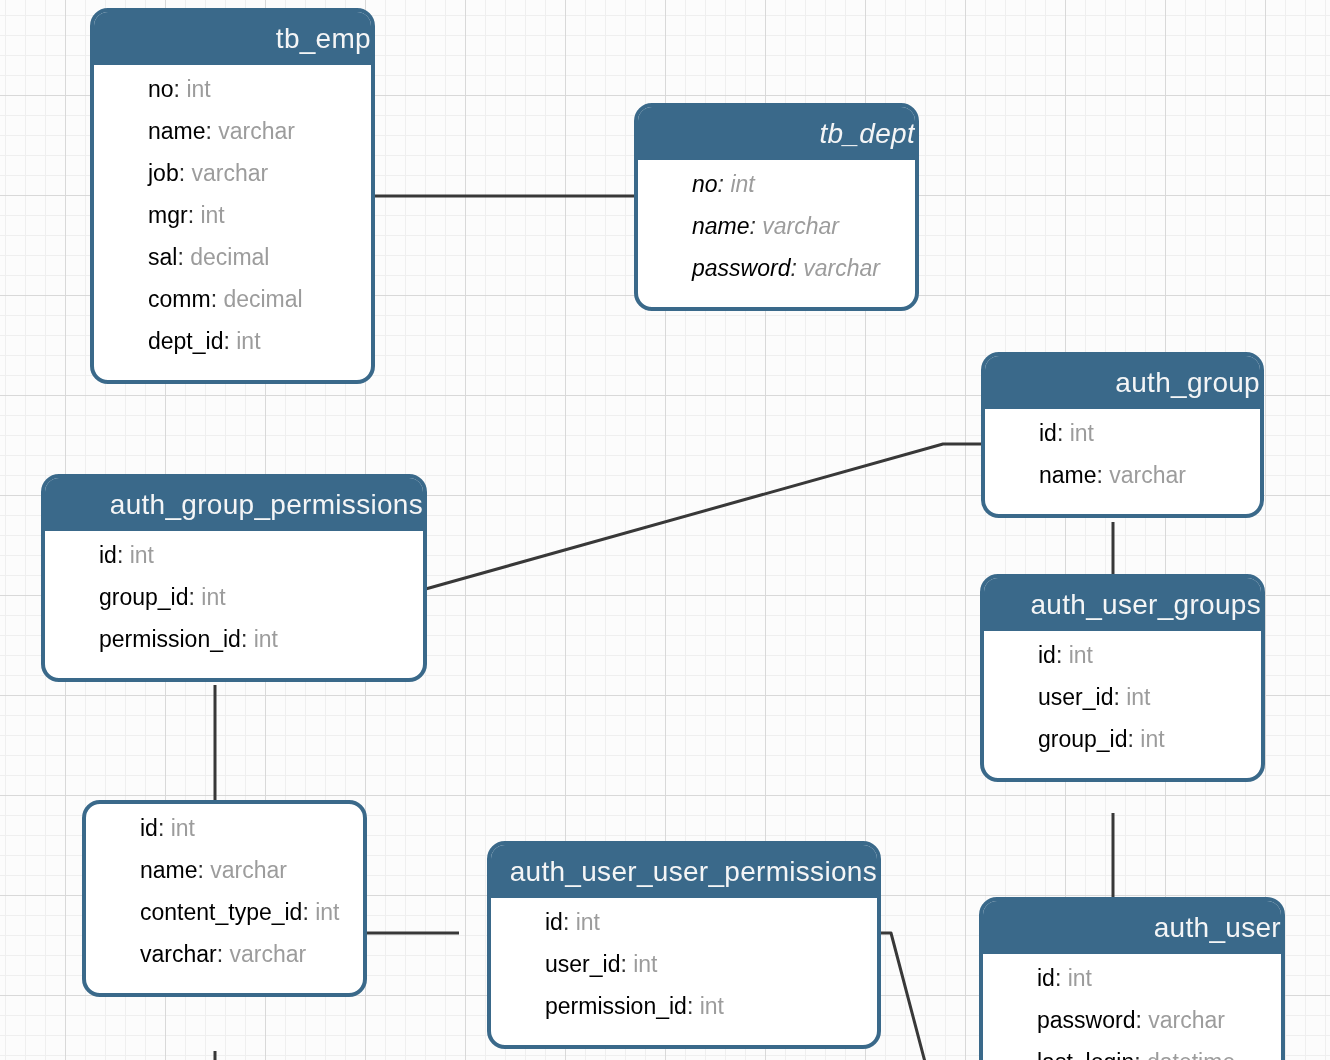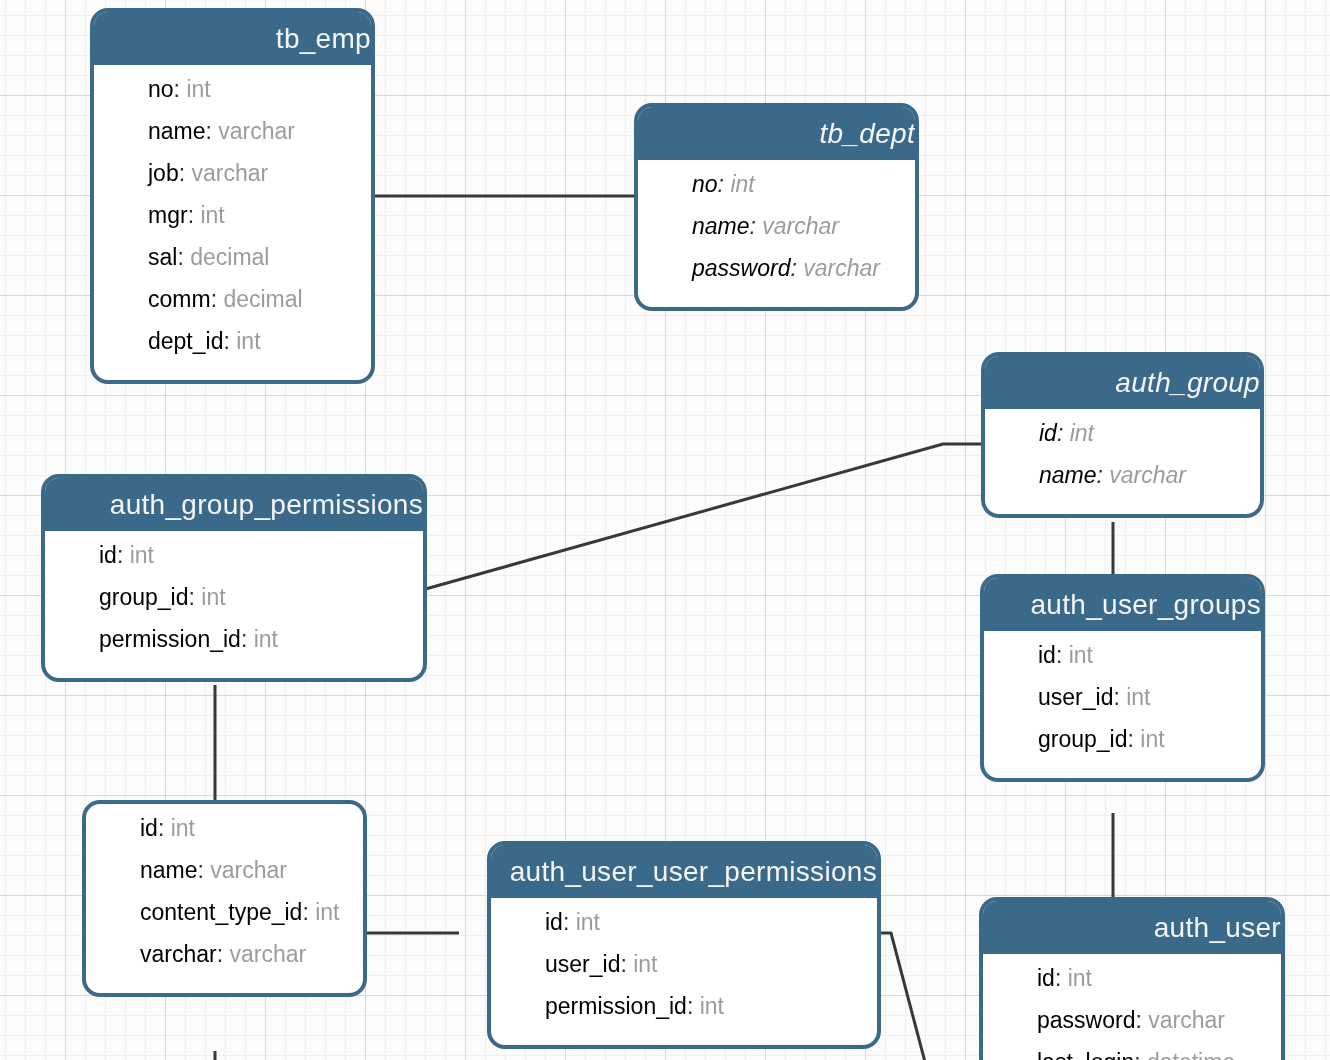--- a/index.html
+++ b/index.html
@@ -123,21 +123,21 @@
     </div>
     <div class="entity-body">
   <div class="entity-row"><span class="f-name">no</span><span class="f-type">int</span></div>
 
   <div class="entity-row"><span class="f-name">name</span><span class="f-type">varchar</span></div>
 
   <div class="entity-row"><span class="f-name">password</span><span class="f-type">varchar</span></div>
 </div>
   </div>
 
-  <div class="entity" style="left: 981px; top: 352px; width: 283px; font-style: italic;">
+  <div class="entity" style="left: 981px; top: 352px; width: 283px;">
     <div class="entity-header">
       <span class="entity-title">auth_group</span>
     </div>
     <div class="entity-body">
   <div class="entity-row"><span class="f-name">id</span><span class="f-type">int</span></div>
 
   <div class="entity-row"><span class="f-name">name</span><span class="f-type">varchar</span></div>
 </div>
   </div>
 

